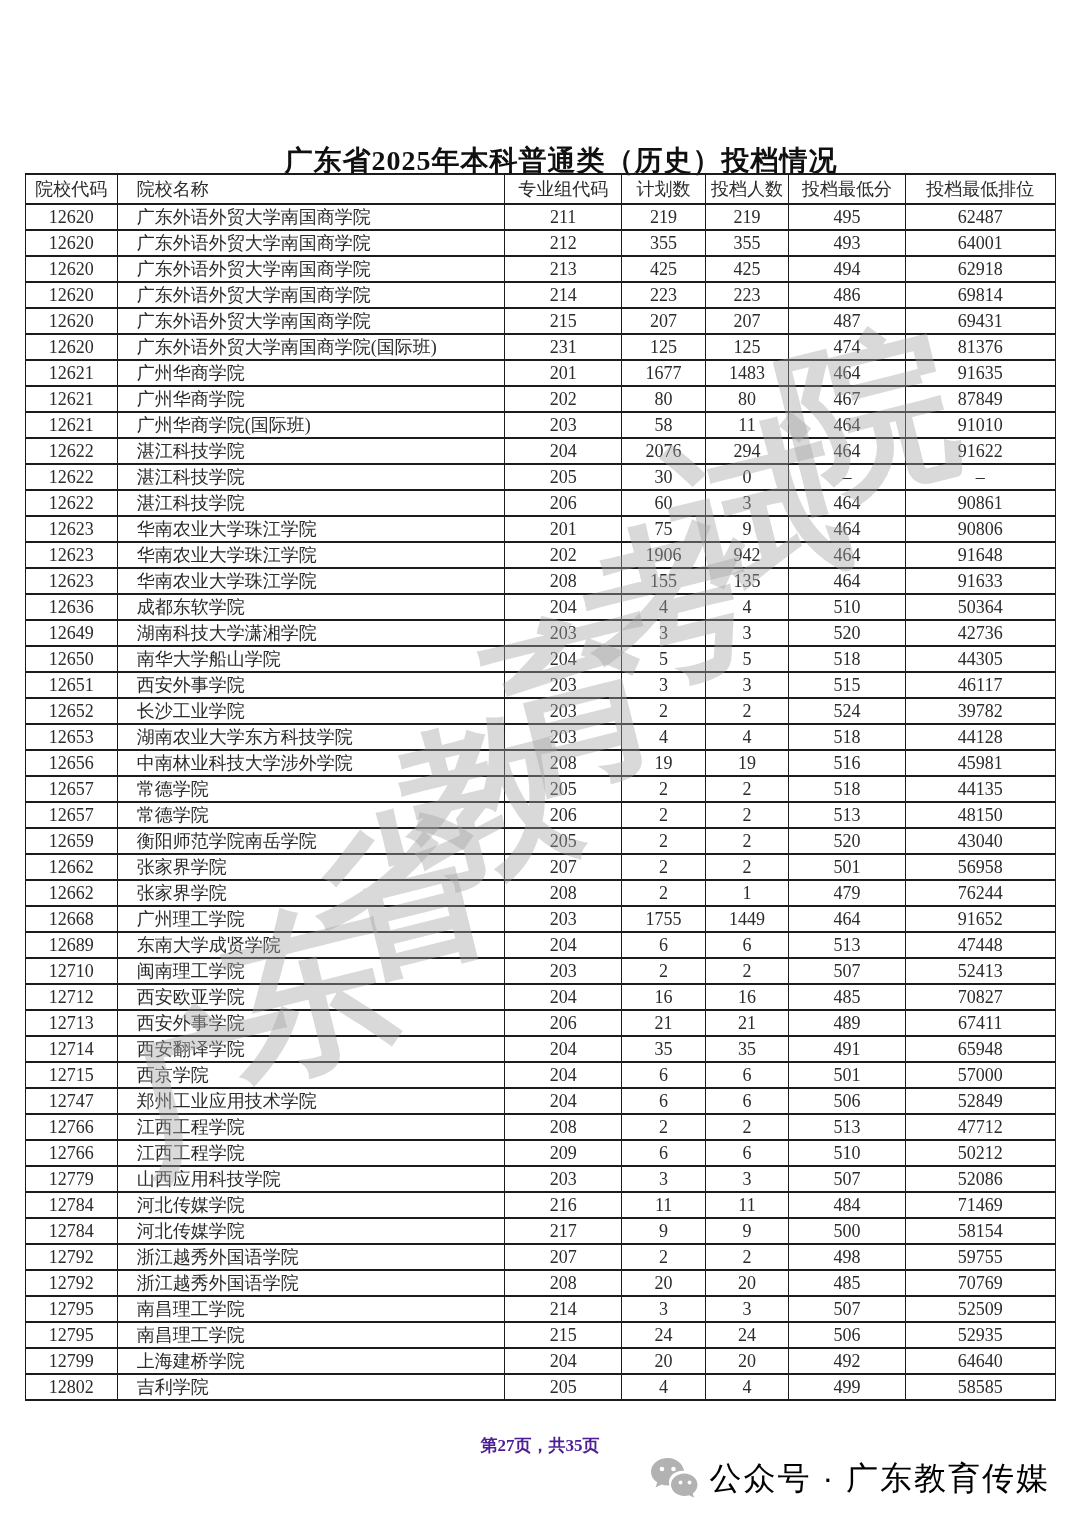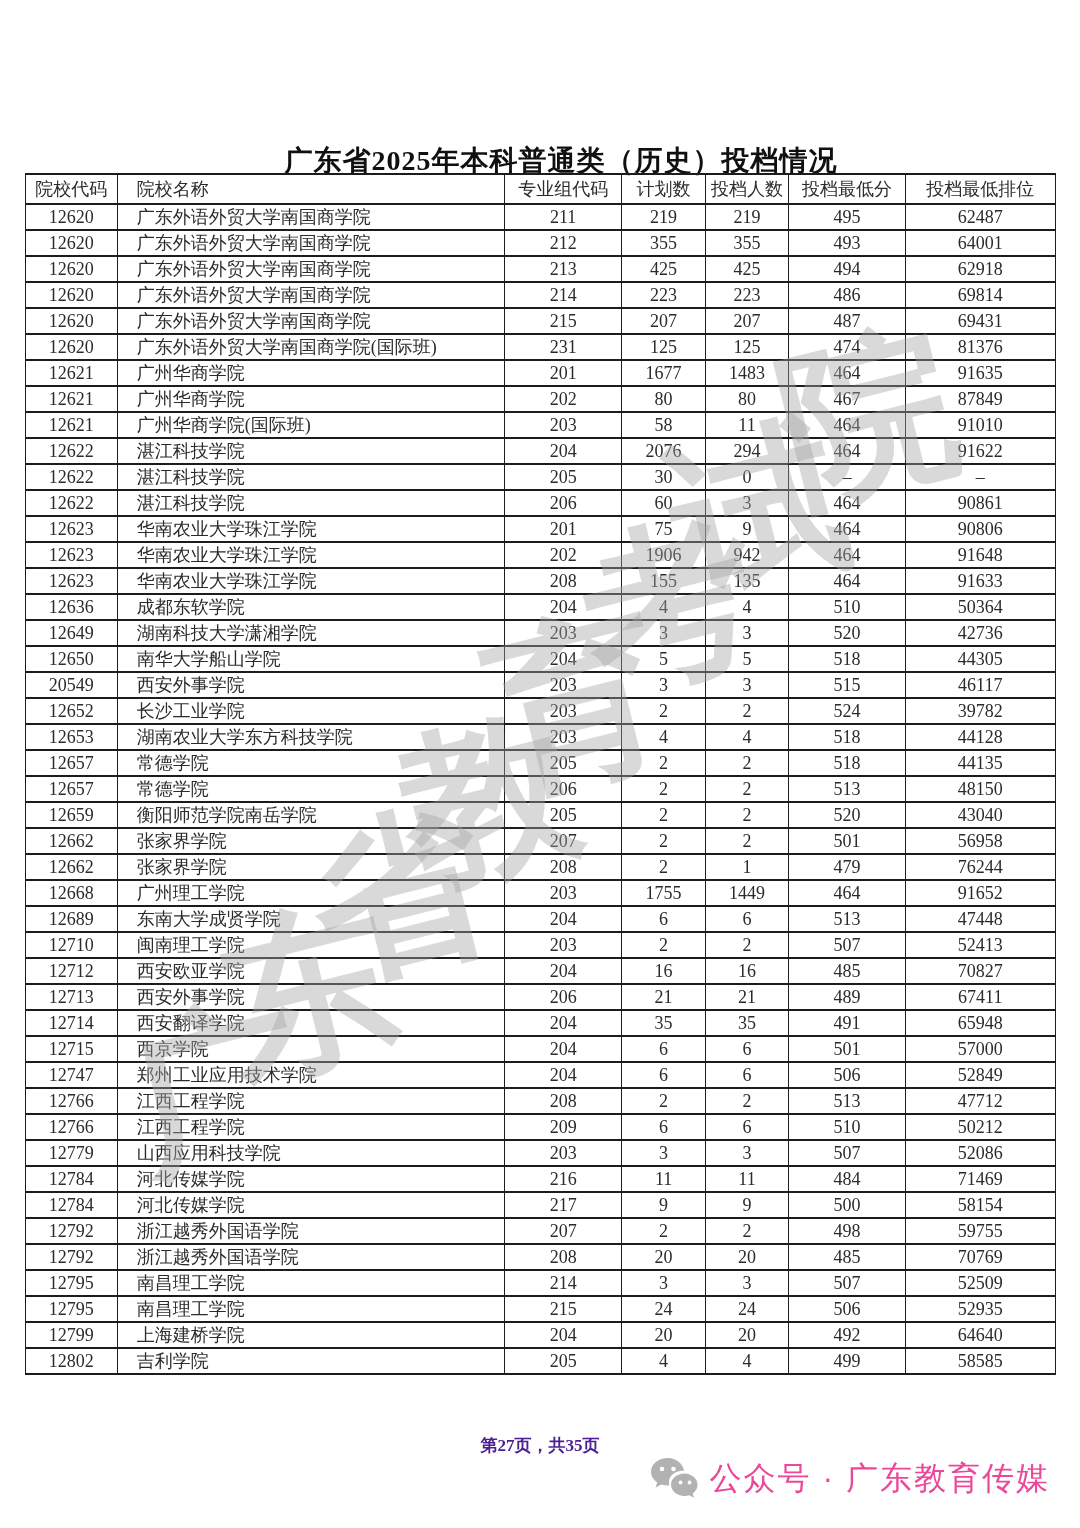--- a/index.html
+++ b/index.html
@@ -38,21 +38,21 @@
   .page-info{
     position:absolute;top:1434px;left:0;width:100%;text-align:center;
     font-size:17px;font-weight:600;color:#4c1d95;z-index:3;
   }
   .branding{
     position:absolute;top:1456px;right:30px;display:flex;align-items:center;
     gap:10px;z-index:3;
   }
   .branding-label{
     font-family:"Liberation Sans","DejaVu Sans",sans-serif;
-    font-size:32px;font-weight:500;color:#ec4899;letter-spacing:2px;
+    font-size:32px;font-weight:500;color:#000000;letter-spacing:2px;
   }
   .wechat-icon{width:52px;height:46px;flex:0 0 auto;}
 </style>
 </head>
 <body>
 
 <div class="watermark">
     <span style="left: 132px; top: 1002px;">广</span>
     <span style="left: 222px; top: 906px;">东</span>
     <span style="left: 312px; top: 808px;">省</span>
@@ -244,21 +244,21 @@
         <tr>
           <td>12650</td>
           <td class="col-name">南华大学船山学院</td>
           <td>204</td>
           <td>5</td>
           <td>5</td>
           <td>518</td>
           <td>44305</td>
         </tr>
         <tr>
-          <td>20549</td>
+          <td>12651</td>
           <td class="col-name">西安外事学院</td>
           <td>203</td>
           <td>3</td>
           <td>3</td>
           <td>515</td>
           <td>46117</td>
         </tr>
         <tr>
           <td>12652</td>
           <td class="col-name">长沙工业学院</td>
@@ -269,20 +269,29 @@
           <td>39782</td>
         </tr>
         <tr>
           <td>12653</td>
           <td class="col-name">湖南农业大学东方科技学院</td>
           <td>203</td>
           <td>4</td>
           <td>4</td>
           <td>518</td>
           <td>44128</td>
+        </tr>
+        <tr>
+          <td>12656</td>
+          <td class="col-name">中南林业科技大学涉外学院</td>
+          <td>208</td>
+          <td>19</td>
+          <td>19</td>
+          <td>516</td>
+          <td>45981</td>
         </tr>
         <tr>
           <td>12657</td>
           <td class="col-name">常德学院</td>
           <td>205</td>
           <td>2</td>
           <td>2</td>
           <td>518</td>
           <td>44135</td>
         </tr>

